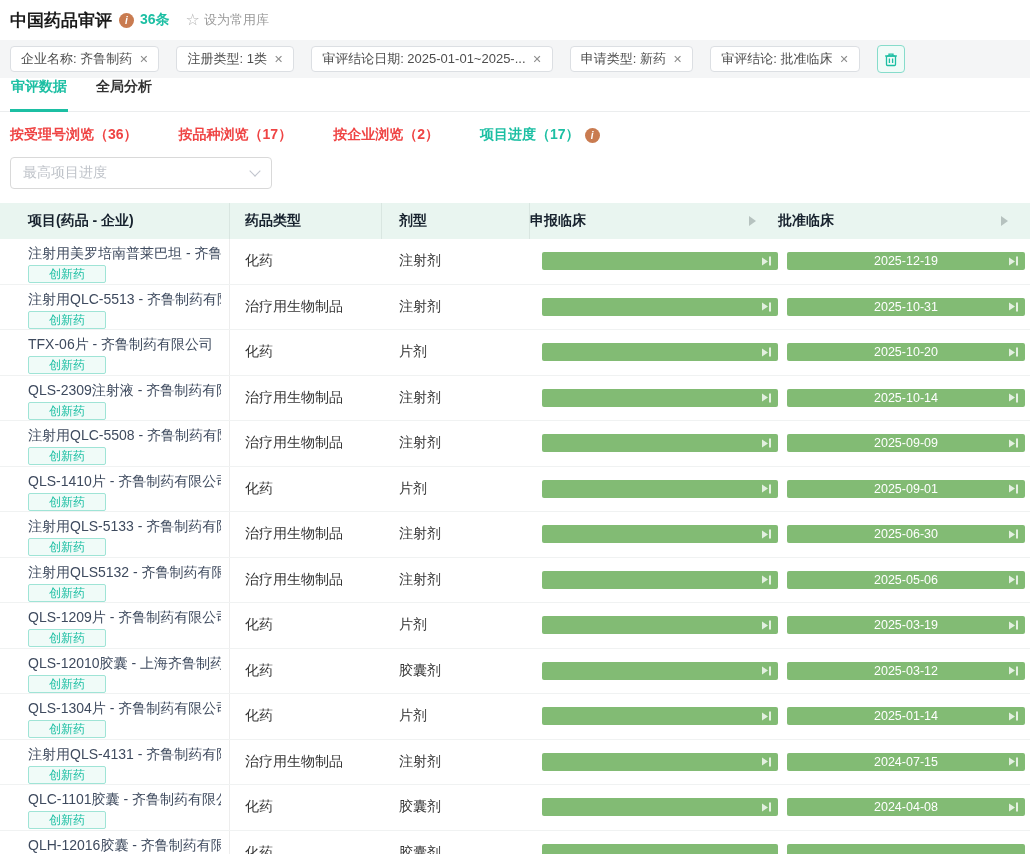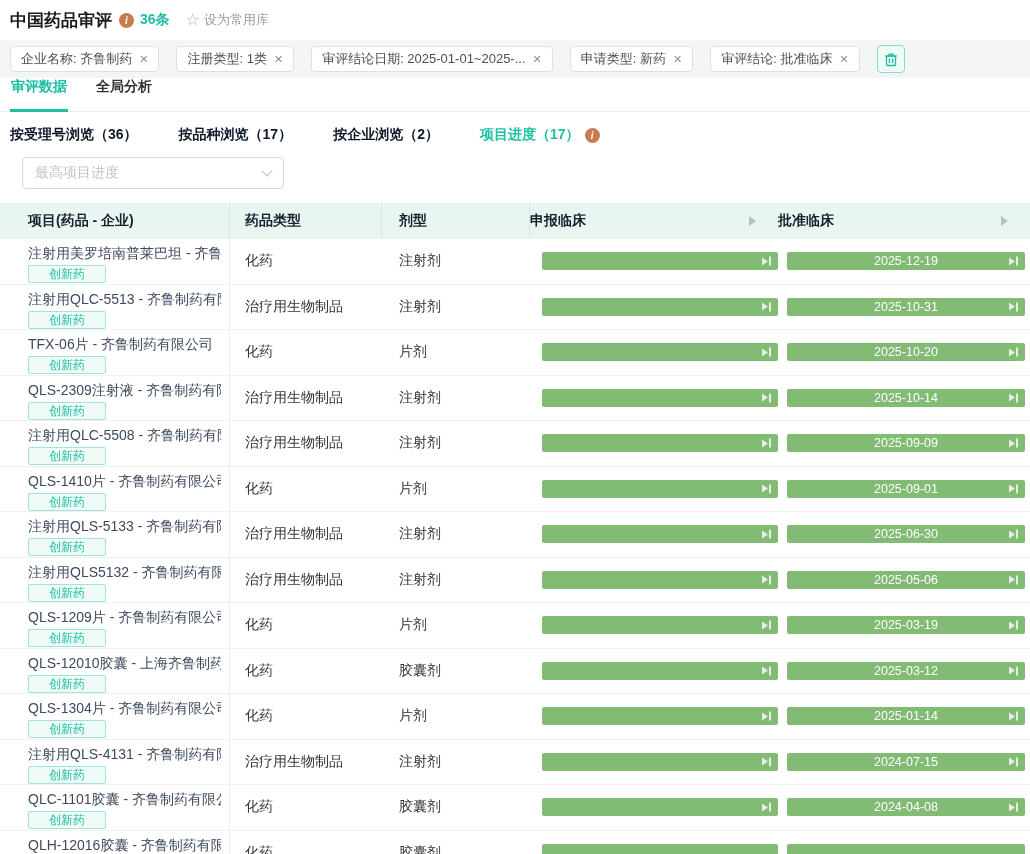--- a/index.html
+++ b/index.html
@@ -42,26 +42,26 @@
   
   .tabsrow { height:34px; display:flex; gap:27px; padding-left:10px; border-bottom:1px solid #ebedee; }
   .tab {
     height:34px; display:flex; align-items:flex-start; padding:0 1px;
     font-size:14px; font-weight:bold; color:#333; cursor:pointer;
     border-bottom:3px solid transparent;
   }
   .tab.active { color:var(--accent); border-bottom-color:var(--accent); }
   
   .subtabs { margin-top:14px; height:17px; display:flex; gap:41px; padding-left:10px; align-items:center; }
-  .subtab { display:flex; align-items:center; font-size:14px; font-weight:600; color:#0f172a; cursor:pointer; white-space:nowrap; }
+  .subtab { display:flex; align-items:center; font-size:14px; font-weight:600; color:#ef4444; cursor:pointer; white-space:nowrap; }
   .subtab.active { color:var(--accent); }
   .subtab .info-i { margin-left:5px; margin-top:1px; }
   
   .select {
-    margin:14px 0 0 22px; width:262px; height:32px;
+    margin:14px 0 0 10px; width:262px; height:32px;
     border:1px solid #d9d9d9; border-radius:4px; background:#fff;
     display:flex; align-items:center; justify-content:space-between;
     padding:0 12px; cursor:pointer;
   }
   .select .ph { color:#bfc3c9; font-size:14px; }
   .caret {
     width:8px; height:8px; border-right:1.5px solid #c0c4cc; border-bottom:1.5px solid #c0c4cc;
     transform:rotate(45deg); margin-top:-4px;
   }
   

